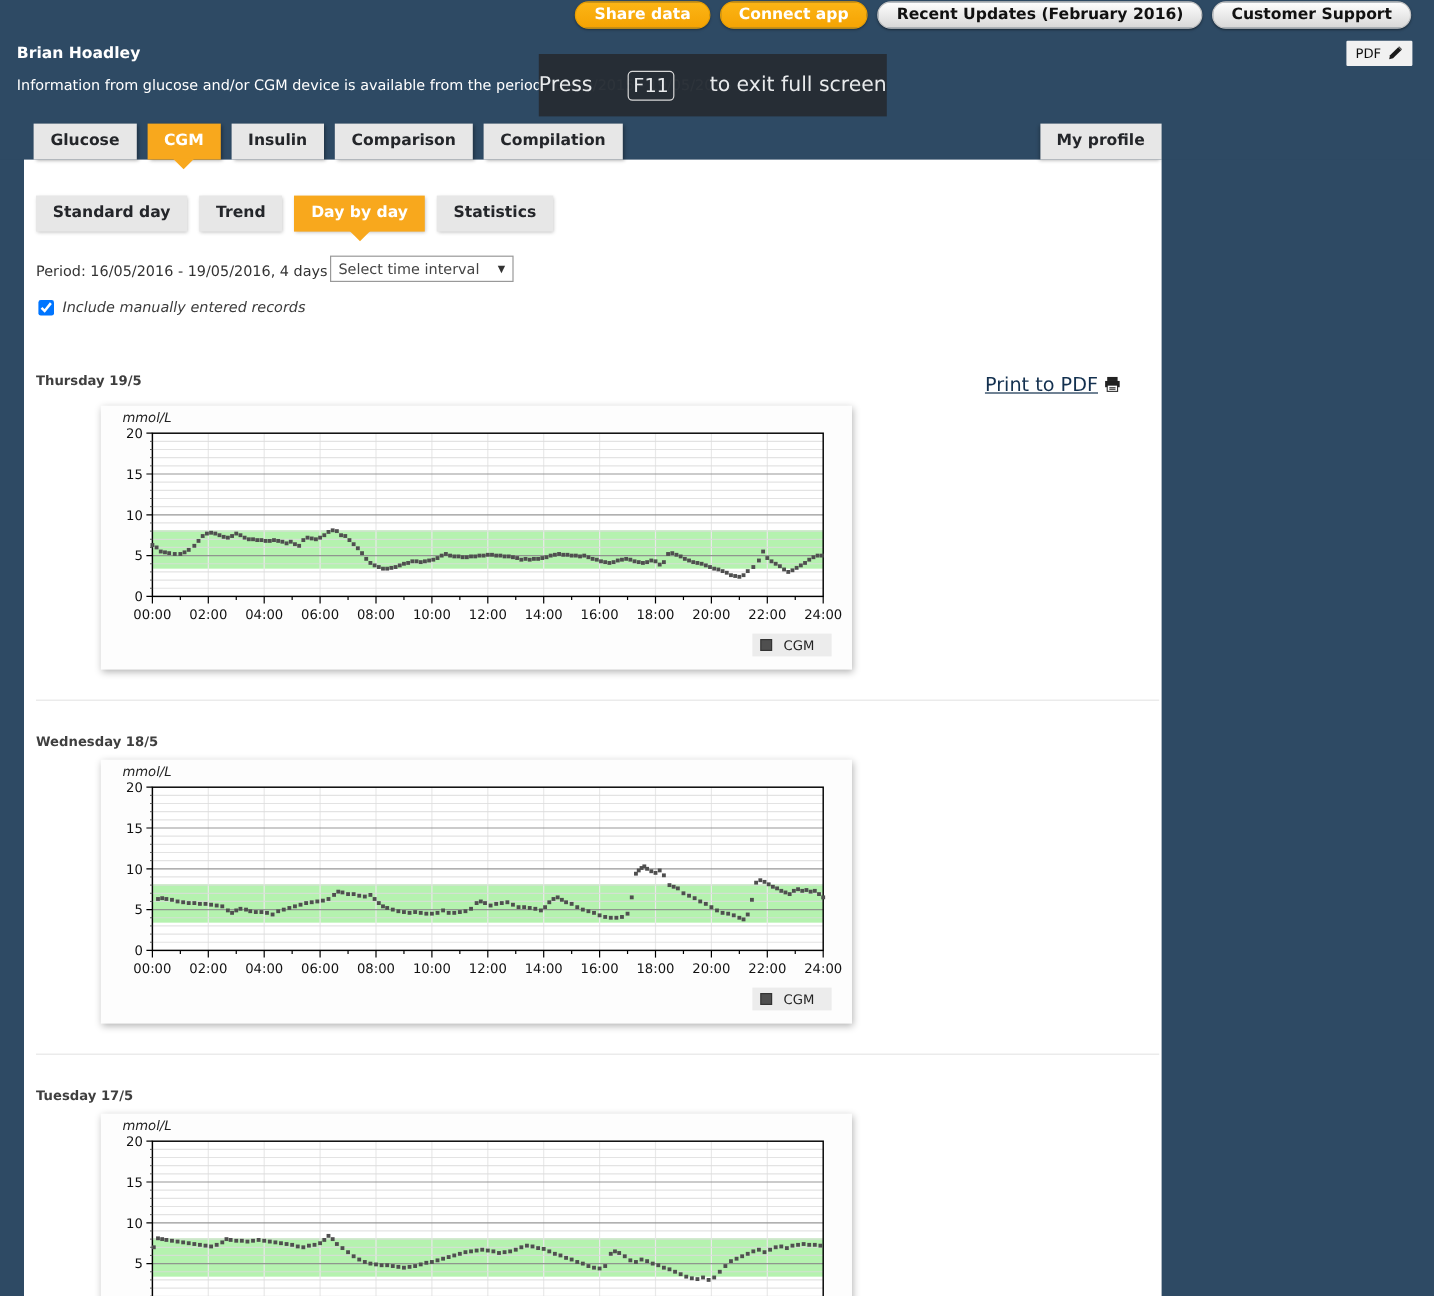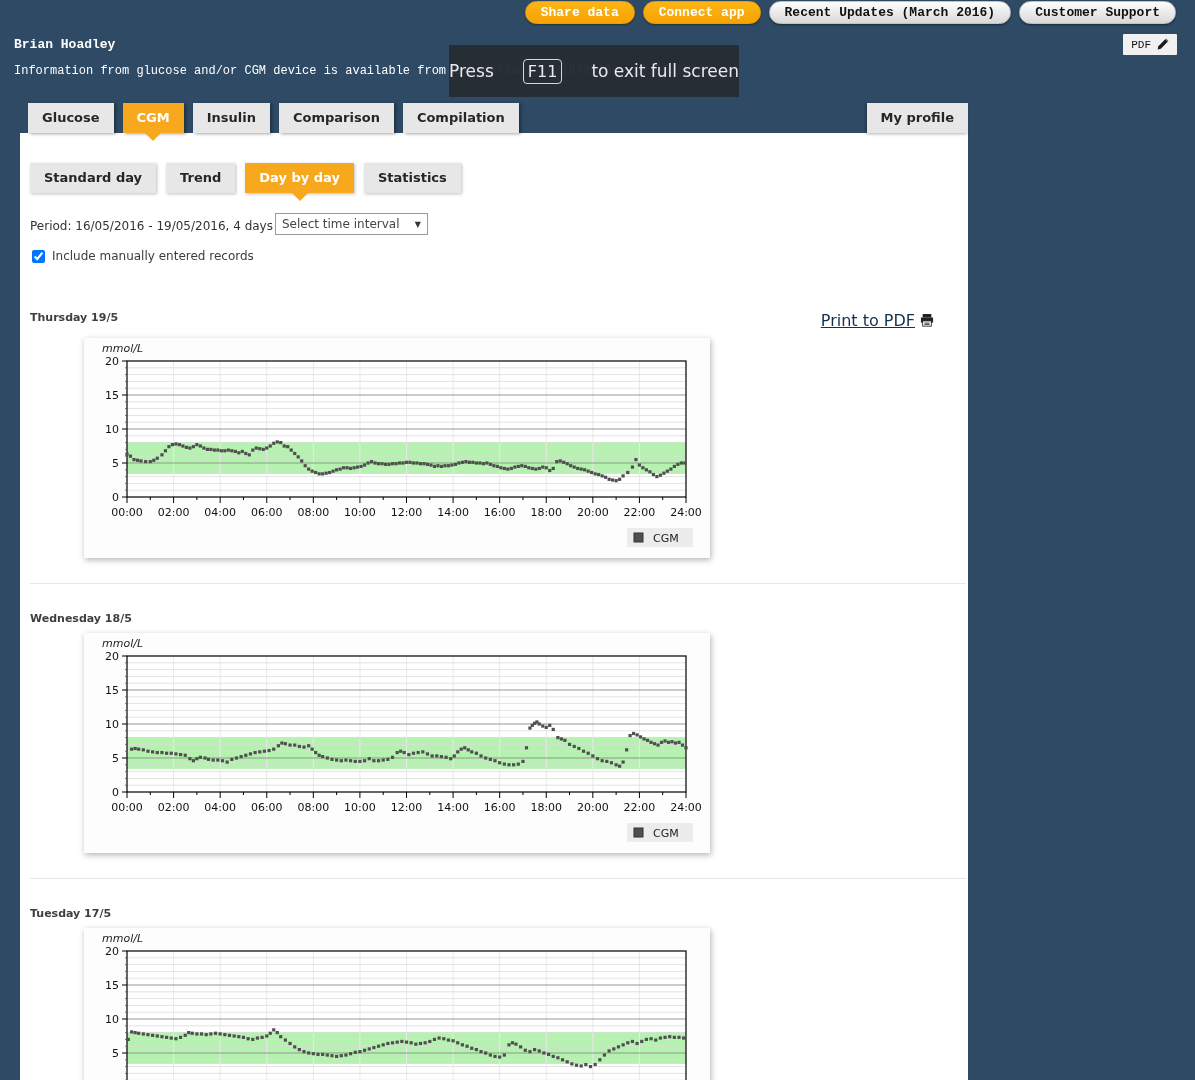--- a/index.html
+++ b/index.html
@@ -2,21 +2,21 @@
 <html><head>
 <meta charset="utf-8">
 <style>
   * { box-sizing: border-box; }
   html,body { margin:0; padding:0; }
   body { width:1195px; height:1080px; overflow:hidden;
          font-family:"DejaVu Sans","Liberation Sans",sans-serif; background:#2e4a64; }
   .page { position:relative; width:1195px; height:1080px; background:#2e4a64; }
 
   
-  .topbar { position:absolute; top:0; left:0; width:1195px; height:133px; background:#2e4a64;font-family:Liberation Mono, monospace; }
+  .topbar { position:absolute; top:0; left:0; width:1195px; height:133px; background:#2e4a64; }
   .topbar-buttons { position:absolute; top:1px; right:19px; display:flex; gap:8px; }
   .pill { height:23px; line-height:21px; border-radius:12px; font-size:13px; font-weight:bold;
           padding:0 15px; cursor:pointer; white-space:nowrap; }
   .pill.orange { background:linear-gradient(#fcb515,#f5a303); border:1px solid #e89d00;
                  color:#fff; box-shadow:0 1px 2px rgba(0,0,0,.35); }
   .pill.gray { background:linear-gradient(#fefefe,#d8d8d8); border:1px solid #c2c2c2;
                color:#111; box-shadow:0 1px 2px rgba(0,0,0,.45); }
   .patient-name { position:absolute; left:14px; top:37px; color:#fff; font-size:13px; font-weight:bold; }
   .device-info { position:absolute; left:14px; top:64px; color:#fff; font-size:12px; width:740px;
                  white-space:nowrap; overflow:hidden; }
@@ -46,40 +46,40 @@
   .sub-tabs .tab { box-shadow:1px 1px 3px rgba(0,0,0,.25); }
 
   
   .period-label { position:absolute; top:86px; left:10px; font-size:12px; color:#333; }
   .interval-select { position:absolute; top:80px; left:255px; width:153px; height:22px;
          border:1px solid #999; background:#fff; font-size:12px; color:#444;
          display:flex; align-items:center; padding:0 6px; cursor:pointer; }
   .interval-select .arrow { margin-left:auto; font-size:8px; color:#333; }
   .manual-row { position:absolute; top:116px; left:12px; display:flex; align-items:center; gap:7px; }
   .manual-row input { width:13px; height:13px; margin:0; }
-  .manual-row label { font-size:12px; color:#3c3c3c; }
+  .manual-row label { font-size:12px; font-style:italic; color:#3c3c3c; }
 
   
   .print-link { position:absolute; top:178px; right:34px; font-size:16px; color:#13304f;
         text-decoration:underline; display:flex; align-items:center; gap:5px; cursor:pointer; }
   .section-title { position:absolute; left:10px; font-size:11px; font-weight:bold; color:#3f3f3f; }
   .chart-box { position:absolute; left:64px; width:626px; height:220px; background:#fdfdfd;
         box-shadow:1px 2px 6px rgba(0,0,0,.30); }
   .divider { position:absolute; left:10px; right:2px; height:1px; background:#e6e6e6; }
   svg text { font-family:"DejaVu Sans","Liberation Sans",sans-serif; }
 </style>
 </head>
 <body>
 <div class="page">
 
   <div class="topbar">
     <div class="topbar-buttons">
         <div class="pill orange">Share data</div>
         <div class="pill orange">Connect app</div>
-        <div class="pill gray">Recent Updates (March 2016)</div>
+        <div class="pill gray">Recent Updates (February 2016)</div>
         <div class="pill gray">Customer Support</div>
       </div>
     <div class="patient-name">Brian Hoadley</div>
     <div class="device-info">Information from glucose and/or CGM device is available from the period: 18/10/2015 - 19/05/2016</div>
     <div class="pdf-btn">
       <span>PDF</span>
       <svg width="13" height="13" viewBox="0 0 16 16">
         <path d="M11.3 1.6 L14.4 4.7 L6 13.1 L2 14 L2.9 10 Z" fill="#1a1a1a"></path>
         <path d="M12.2 0.7 L15.3 3.8 L14.4 4.7 L11.3 1.6 Z" fill="#555"></path>
       </svg>

